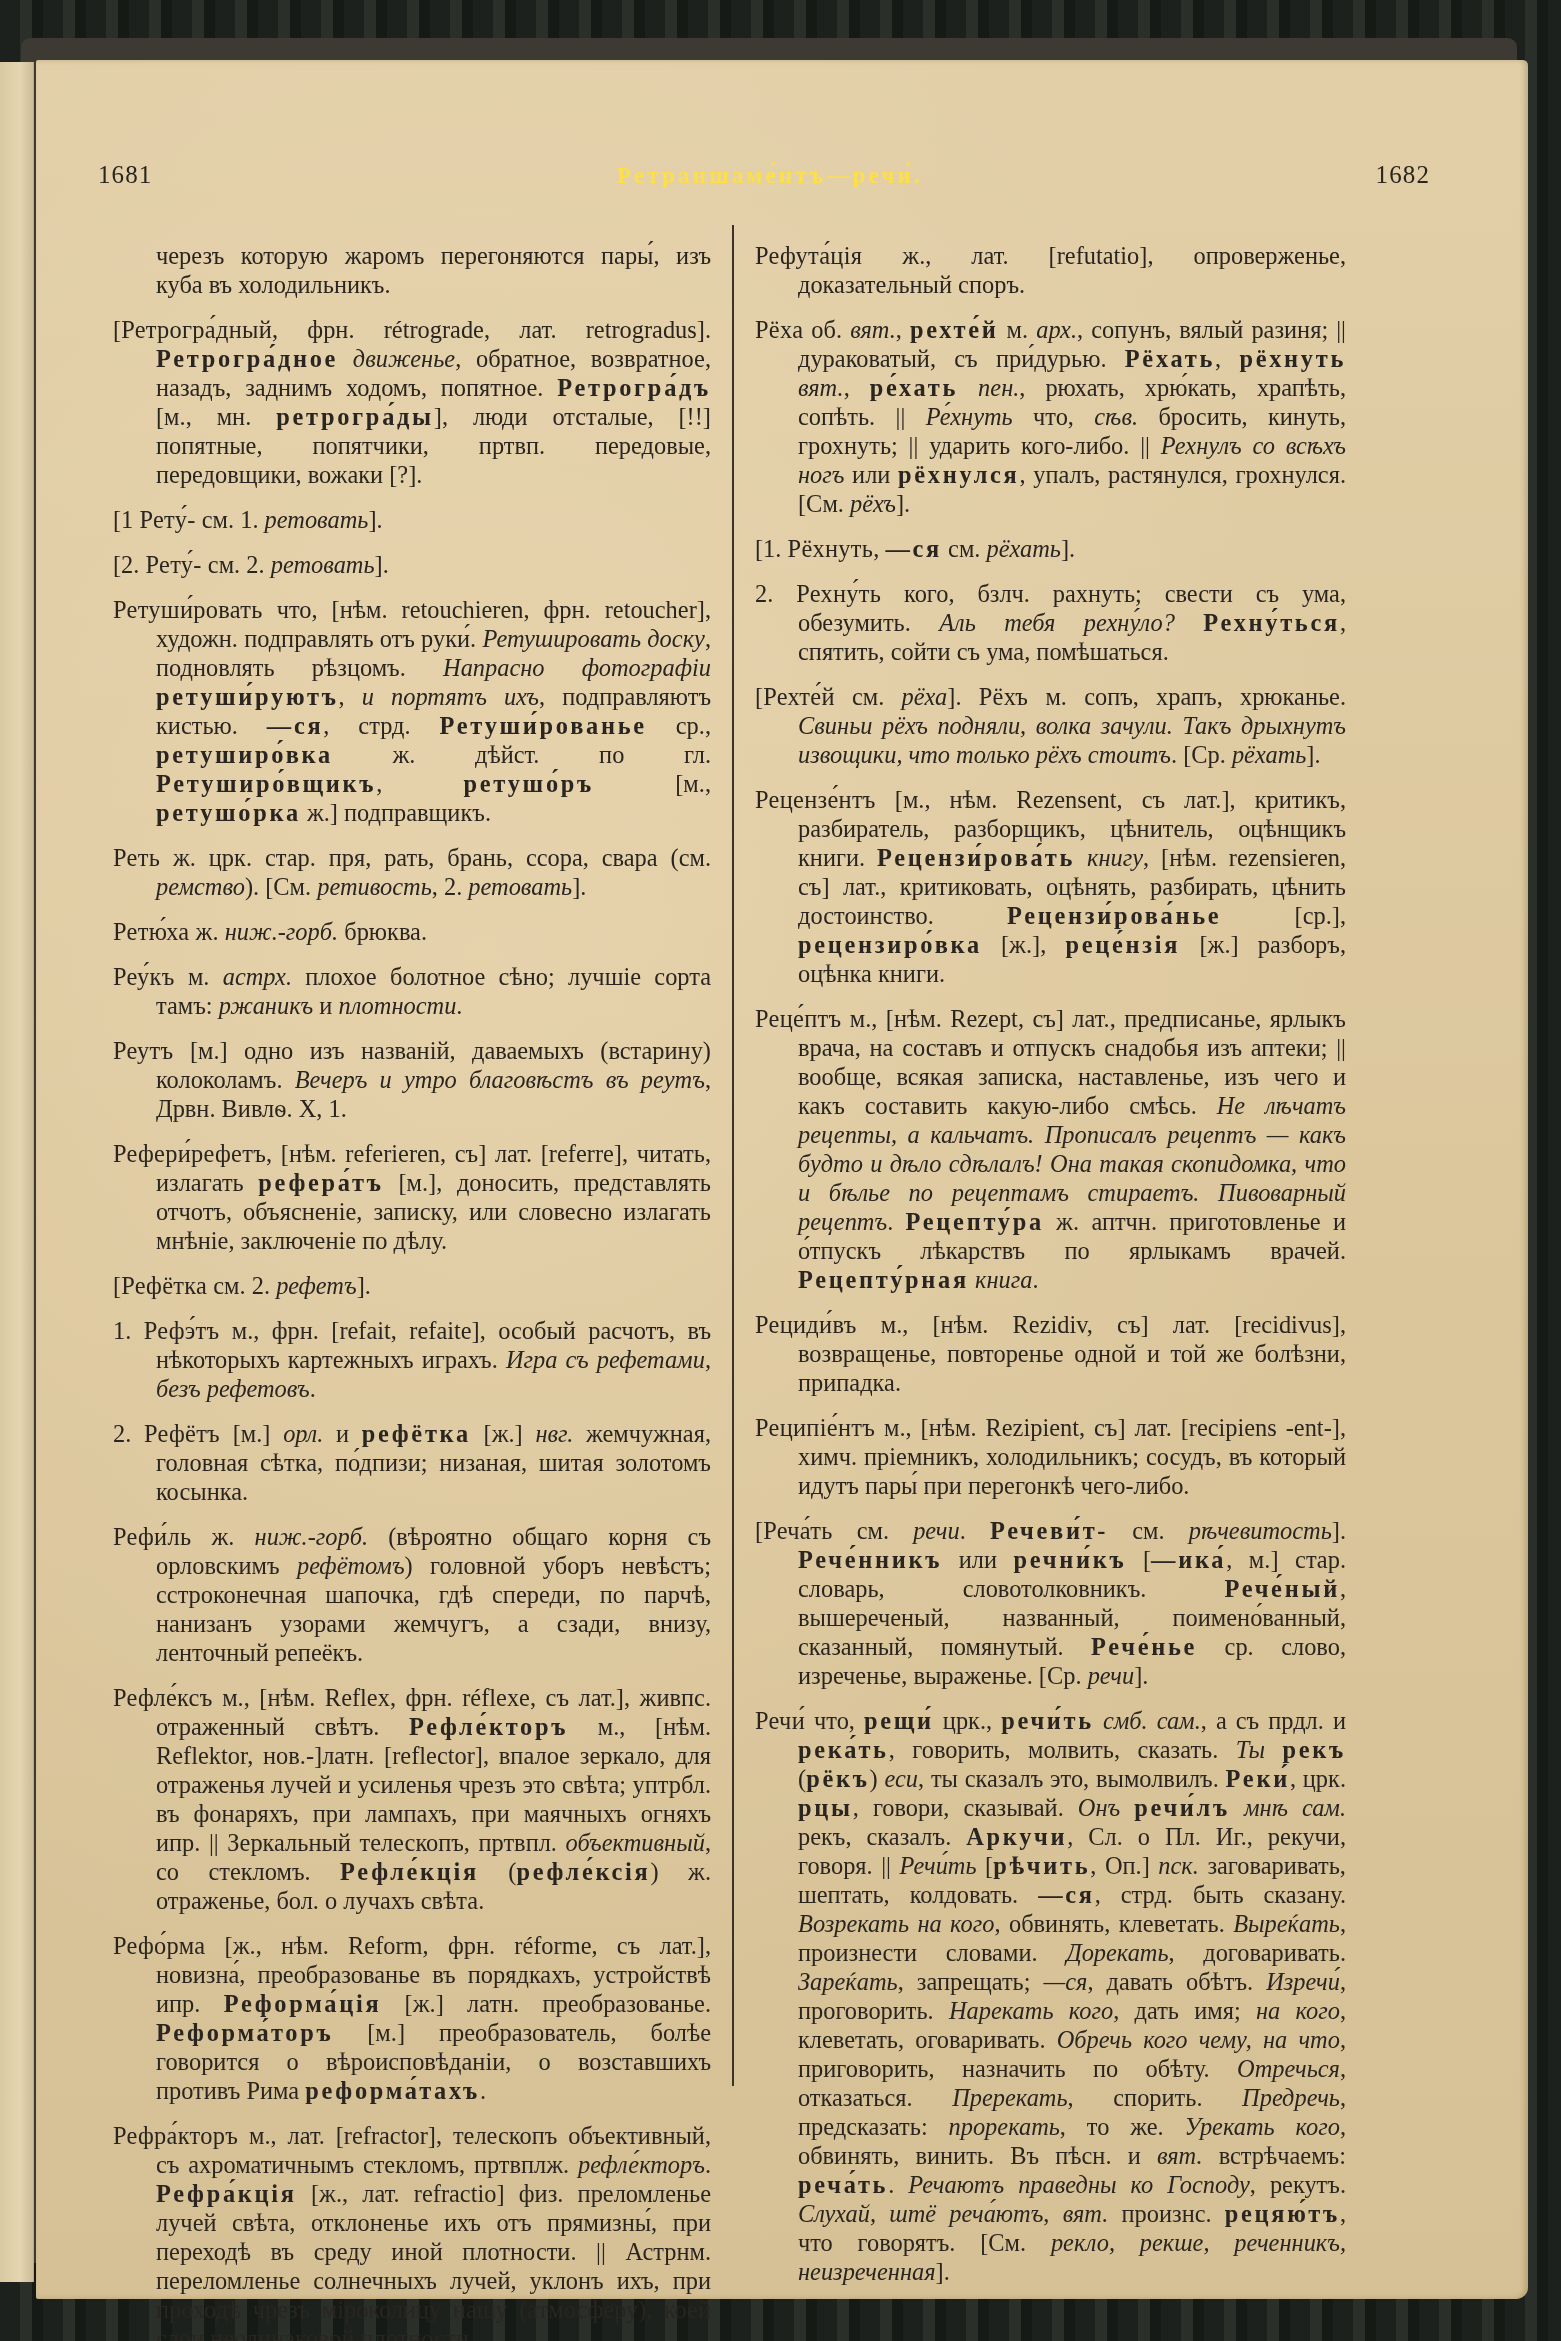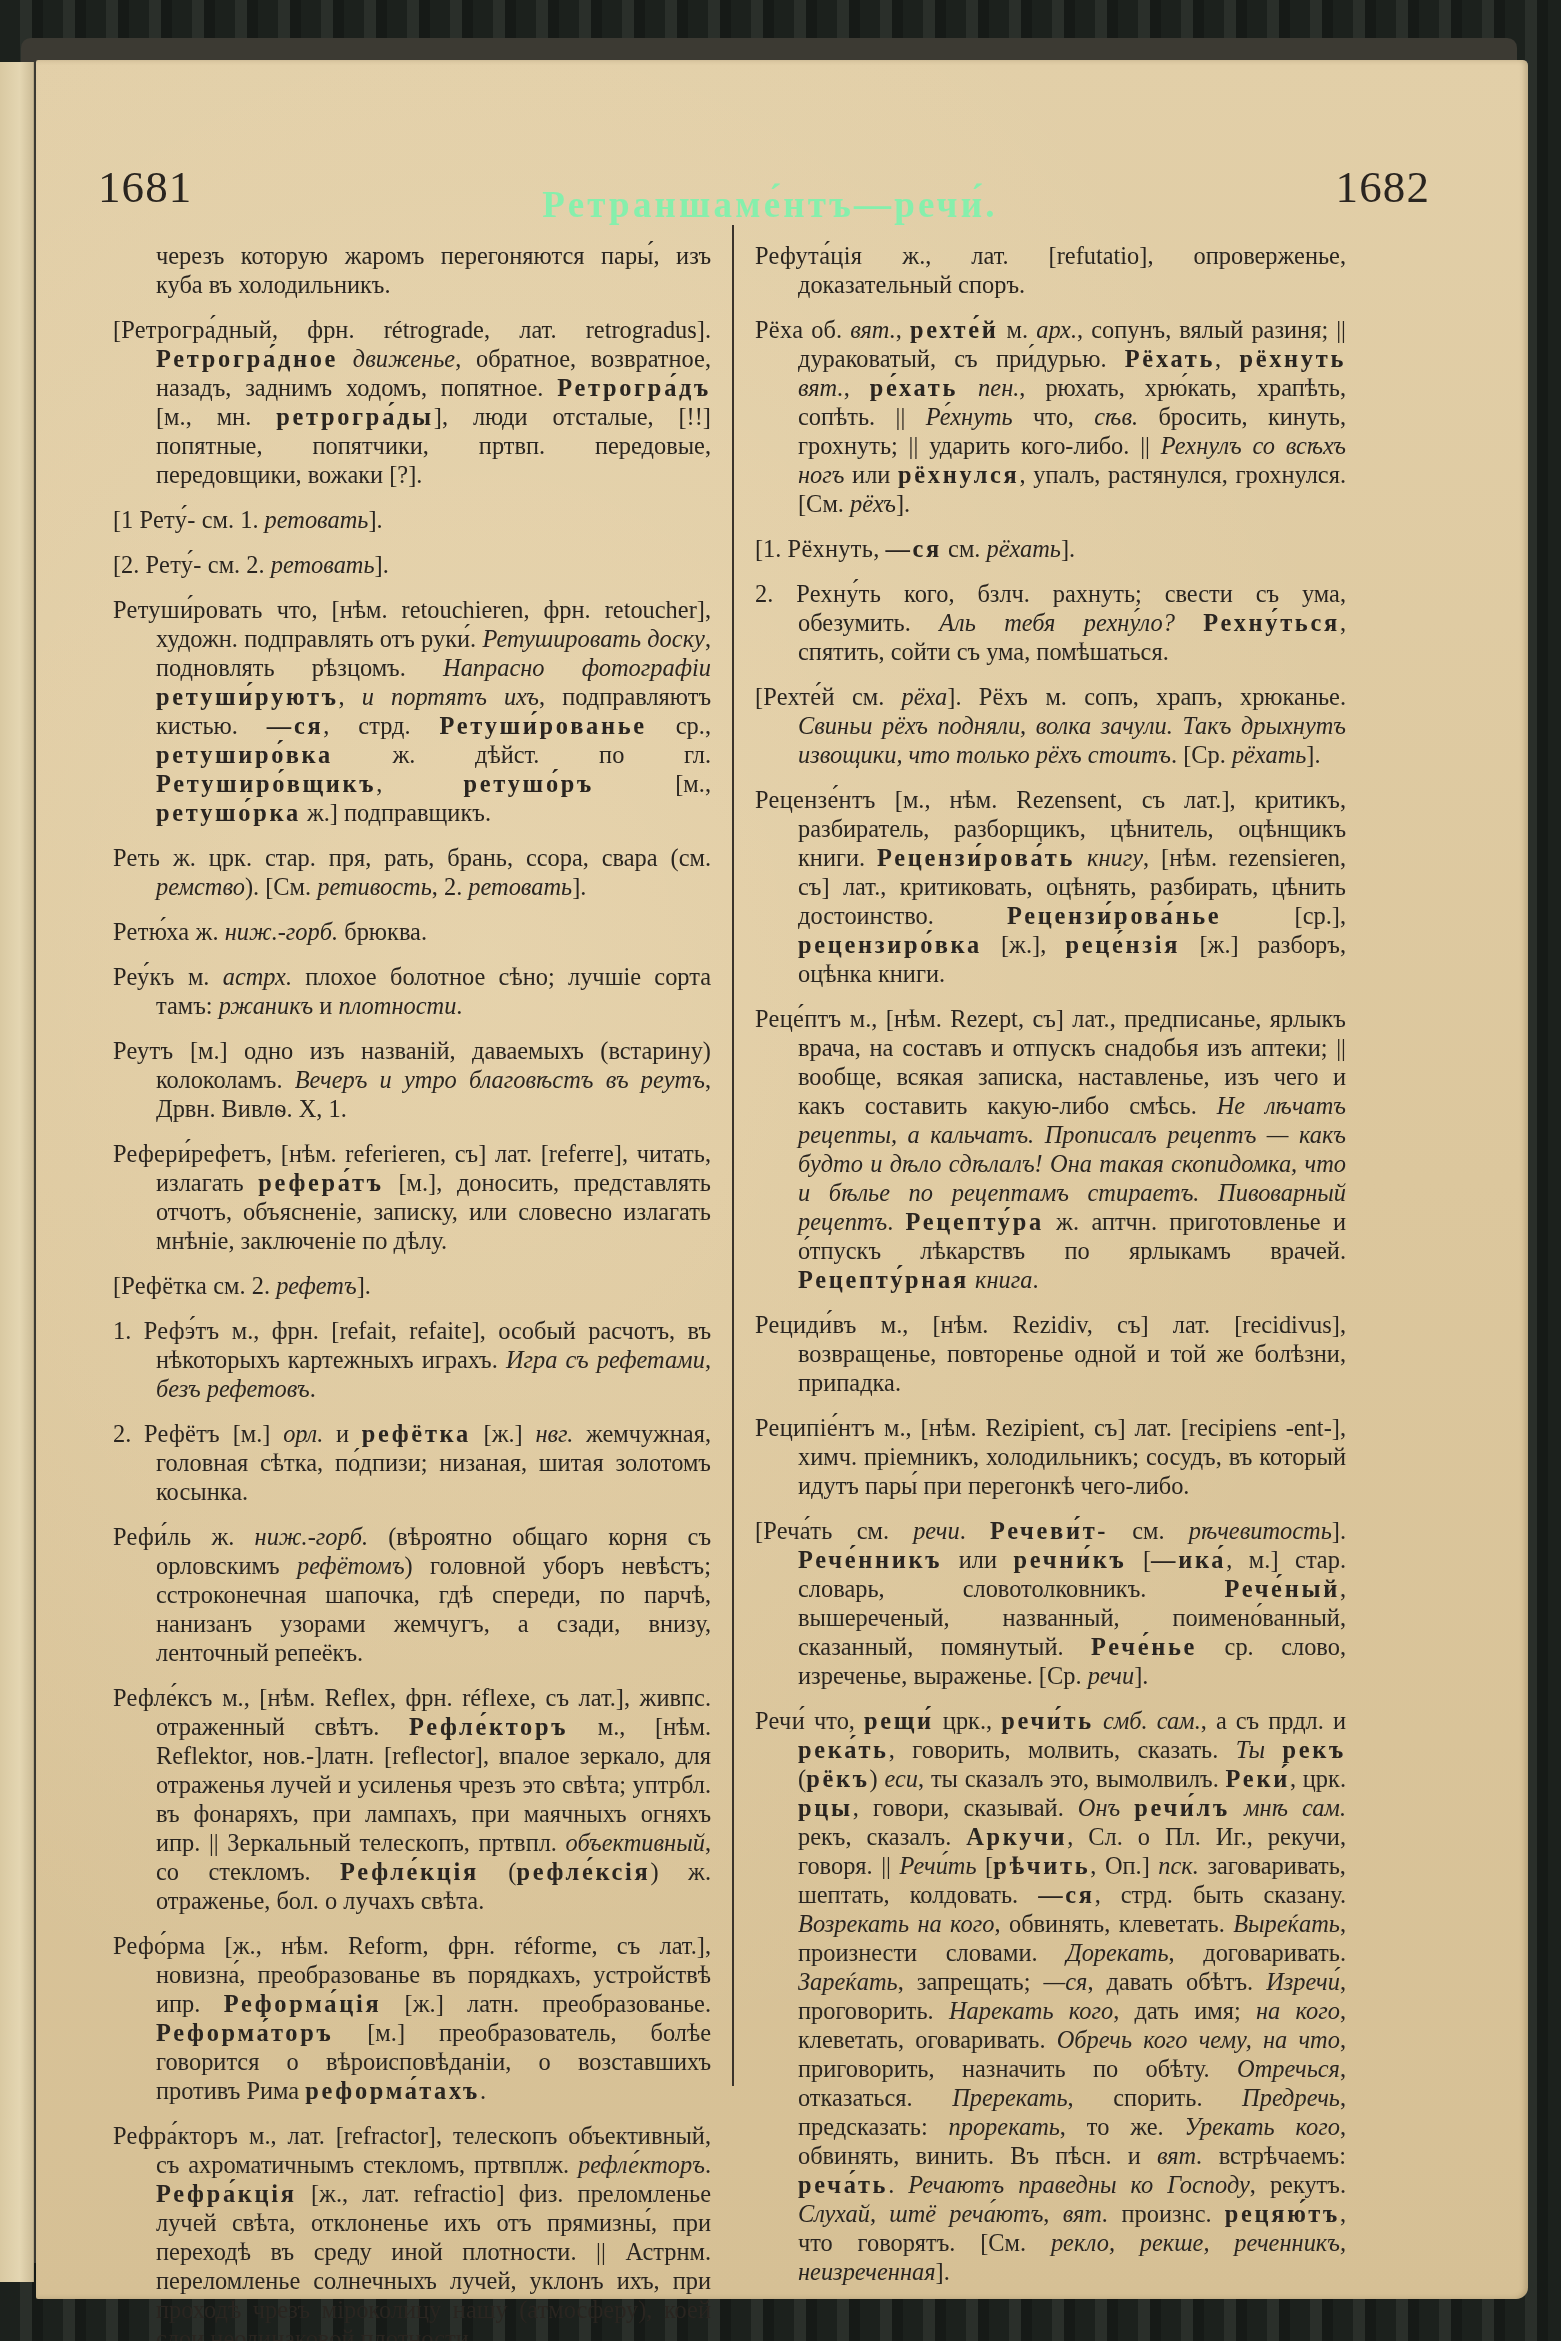--- a/index.html
+++ b/index.html
@@ -28,26 +28,26 @@
     position: absolute; left: 36px; top: 60px; width: 1492px; height: 2239px;
     background:
       radial-gradient(ellipse at 30% 40%, rgba(255,240,210,0.25), transparent 60%),
       linear-gradient(180deg, #e2cfa8 0%, #dcc79d 50%, #d6c095 100%);
     border-radius: 2.1px 5.4px 11.8px 2.1px;
     box-shadow: inset -3.2px 0 5.4px rgba(90,70,40,0.25);
   }
   .running-head {
     position: absolute; top: 161px; left: 98px; right: 119px; height: 48px;
   }
-  .page-no { position: absolute; top: 0; font-size: 45px; letter-spacing: 1.1px; }
+  .page-no { position: absolute; top: 0; font-size: 25px; letter-spacing: 1.1px; }
   .page-no.left { left: 0; }
   .page-no.right { right: 12px; }
   .head-title {
     position: absolute; left: 0; right: 0; top: 2.1px; text-align: center;
-    font-size: 37px; letter-spacing: 3.2px; font-weight: bold; color: #86efac; margin-top: 20px;
+    font-size: 23px; letter-spacing: 3.2px; font-weight: bold; color: #fde047;
   }
   .col {
     position: absolute; top: 225px;
     font-size: 24.4px; line-height: 29px; text-align: justify;
     font-family: "Liberation Serif", serif;
   }
   .col.left { left: 97px; width: 630px; }
   .col.right { left: 739px; width: 623px; }
   .divider {
     position: absolute; left: 732px; top: 225px; width: 1.6px; height: 1861px;

